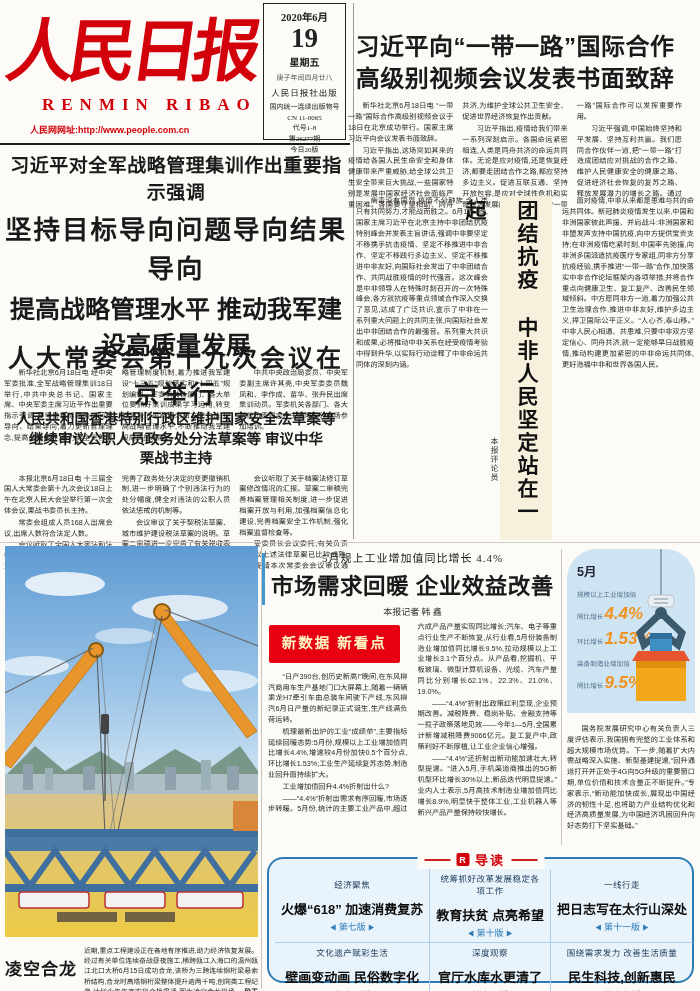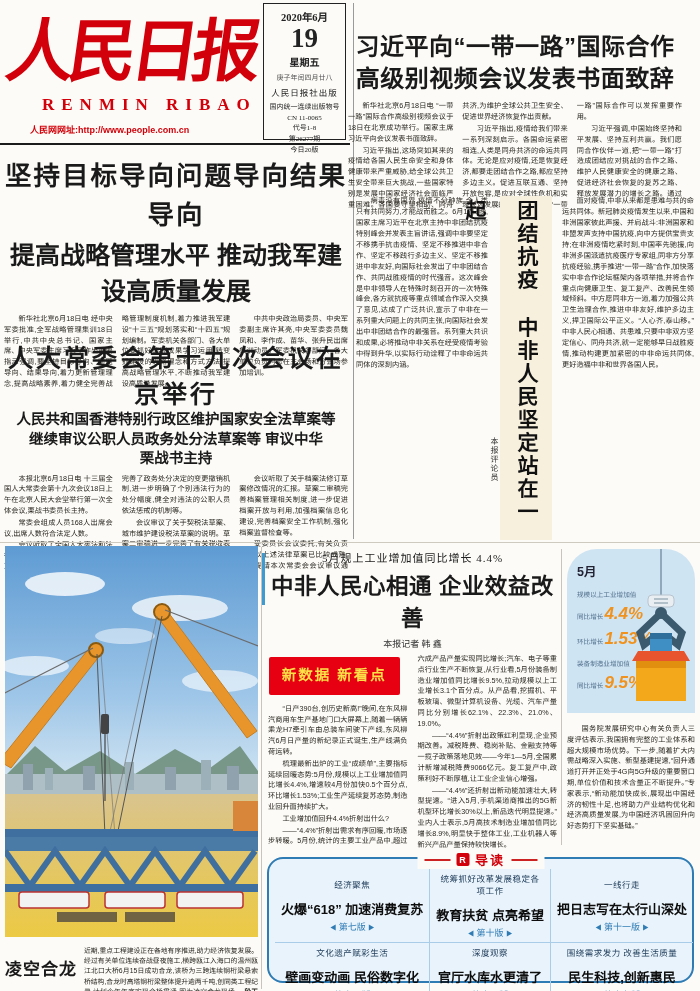--- a/index.html
+++ b/index.html
@@ -88,21 +88,21 @@
   .cap-text { font-size:6.8px; line-height:1.5; text-align:justify; color:#29261f; }
   .cap-credit { font-weight:bold; }
 
   
   .market { position:absolute; left:268px; top:549px; width:289px; }
   .mk-kicker { font-family:"Liberation Serif","DejaVu Serif",serif; font-size:11px; text-align:center; letter-spacing:1px; color:#222; }
   .mk-title { font-size:22.5px; font-weight:900; text-align:center; margin-top:3px; letter-spacing:0.5px; }
   .mk-byline { font-family:"Liberation Serif",serif; font-size:9px; text-align:center; margin:5px 0 4px; color:#333; }
   .market .bodytext { height:248px; }
   .badge {
-    background:#e60012; color:#fde047; font-weight:900; font-size:14.5px; text-align:center;
+    background:#e60012; color:#fef9c3; font-weight:900; font-size:14.5px; text-align:center;
     padding:8px 2px; margin:3px 8px 9px 1px; letter-spacing:2px; border-radius:2px;
   }
   .bluebar { position:absolute; left:262px; top:553px; width:3px; height:52px; background:#3f9ad1; }
 
   
   .info-card {
     position:absolute; left:567px; top:549px; width:128px; height:164px;
     background:#cfe4f3; border-radius:30px 30px 0 0; padding:12px 8px 0 10px;
   }
   .info-month { font-size:12.5px; font-weight:900; color:#223; }
@@ -168,20 +168,21 @@
     <div class="bodytext cols3">
       <p>新华社北京6月18日电 “一带一路”国际合作高级别视频会议于18日在北京成功举行。国家主席习近平向会议发表书面致辞。</p>
       <p>习近平指出,这场突如其来的疫情给各国人民生命安全和身体健康带来严重威胁,给全球公共卫生安全带来巨大挑战,一些国家特别是发展中国家经济社会面临严重困难。各国要守望相助、同舟共济,为维护全球公共卫生安全、促进世界经济恢复作出贡献。</p>
       <p>习近平指出,疫情给我们带来一系列深刻启示。各国命运紧密相连,人类是同舟共济的命运共同体。无论是应对疫情,还是恢复经济,都要走团结合作之路,都应坚持多边主义。促进互联互通、坚持开放包容,是应对全球性危机和实现长远发展的必由之路,共建“一带一路”国际合作可以发挥重要作用。</p>
       <p>习近平强调,中国始终坚持和平发展、坚持互利共赢。我们愿同合作伙伴一道,把“一带一路”打造成团结应对挑战的合作之路、维护人民健康安全的健康之路、促进经济社会恢复的复苏之路、释放发展潜力的增长之路。通过高质量共建“一带一路”,携手推动构建人类命运共同体。</p>
 
     </div>
   </div>
 
   <div class="military">
+    <div class="mil-kicker">习近平对全军战略管理集训作出重要指示强调</div>
     <div class="mil-h1">坚持目标导向问题导向结果导向</div>
     <div class="mil-h2">提高战略管理水平 推动我军建设高质量发展</div>
     <div class="bodytext cols3">
       <p>新华社北京6月18日电 经中央军委批准,全军战略管理集训18日举行,中共中央总书记、国家主席、中央军委主席习近平作出重要指示强调,要坚持目标导向、问题导向、结果导向,着力更新管理理念,提高战略素养,着力健全完善战略管理制度机制,着力推进我军建设“十三五”规划落实和“十四五”规划编制。军委机关各部门、各大单位要抓好集训成果学习运用,转变抓建设的思路理念和方式方法,提高战略管理水平,不断推动我军建设高质量发展。</p>
       <p>中共中央政治局委员、中央军委副主席许其亮,中央军委委员魏凤和、李作成、苗华、张升民出席集训动员。军委机关各部门、各大单位负责同志在主会场和分会场参加培训。</p>
     </div>
   </div>
 
   <div class="npc">
     <div class="npc-title">人大常委会第十九次会议在京举行</div>
@@ -278,21 +279,21 @@
     <div class="cap-title">凌空合龙</div>
     <div class="cap-text">
       <span>近期,重点工程建设正在各地有序推进,助力经济恢复发展。经过有关单位连续奋战昼夜施工,横跨瓯江入海口的温州瓯江北口大桥6月15日成功合龙,该桥为三跨连续钢桁梁悬索桥结构,合龙时高塔钢桁梁整体提升逾两千吨,创同类工程纪录,计划今年年底实现全桥贯通,图为凌空合龙现场。</span>
       <span class="cap-credit">段玉荣 曲和政摄(影像中国)</span>
     </div>
   </div>
 
   <div class="bluebar"></div>
   <div class="market">
     <div class="mk-kicker">5月规上工业增加值同比增长 4.4%</div>
-    <div class="mk-title">中非人民心相通 企业效益改善</div>
+    <div class="mk-title">市场需求回暖 企业效益改善</div>
     <div class="mk-byline">本报记者 韩 鑫</div>
     <div class="bodytext cols2">
       <div class="badge">新数据 新看点</div>
       <p>“日产390台,创历史新高!”晚间,在东风柳汽商用车生产基地门口大屏幕上,随着一辆辆乘龙H7牵引车由总装车间驶下产线,东风柳汽6月日产量的新纪录正式诞生,生产线满负荷运转。</p>
       <p>梳理最新出炉的工业“成绩单”,主要指标延续回暖态势:5月份,规模以上工业增加值同比增长4.4%,增速较4月份加快0.5个百分点,环比增长1.53%;工业生产延续复苏态势,制造业回升面持续扩大。</p>
       <p>工业增加值回升4.4%折射出什么?</p>
       <p>——“4.4%”折射出需求有序回暖,市场逐步转暖。5月份,统计的主要工业产品中,超过六成产品产量实现同比增长;汽车、电子等重点行业生产不断恢复,从行业看,5月份装备制造业增加值同比增长9.5%,拉动规模以上工业增长3.1个百分点。从产品看,挖掘机、平板玻璃、微型计算机设备、光缆、汽车产量同比分别增长62.1%、22.3%、21.0%、19.0%。</p>
       <p>——“4.4%”折射出政策红利显现,企业预期改善。减税降费、稳岗补贴、金融支持等一揽子政策落地见效——今年1—5月,全国累计新增减税降费9066亿元。复工复产中,政策利好不断厚植,让工业企业信心增强。</p>
       <p>——“4.4%”还折射出新动能加速壮大,转型提速。“进入5月,手机渠道商推出的5G新机型环比增长30%以上,新品迭代明显提速。”业内人士表示,5月高技术制造业增加值同比增长8.9%,明显快于整体工业,工业机器人等新兴产品产量保持较快增长。</p>
     </div>

